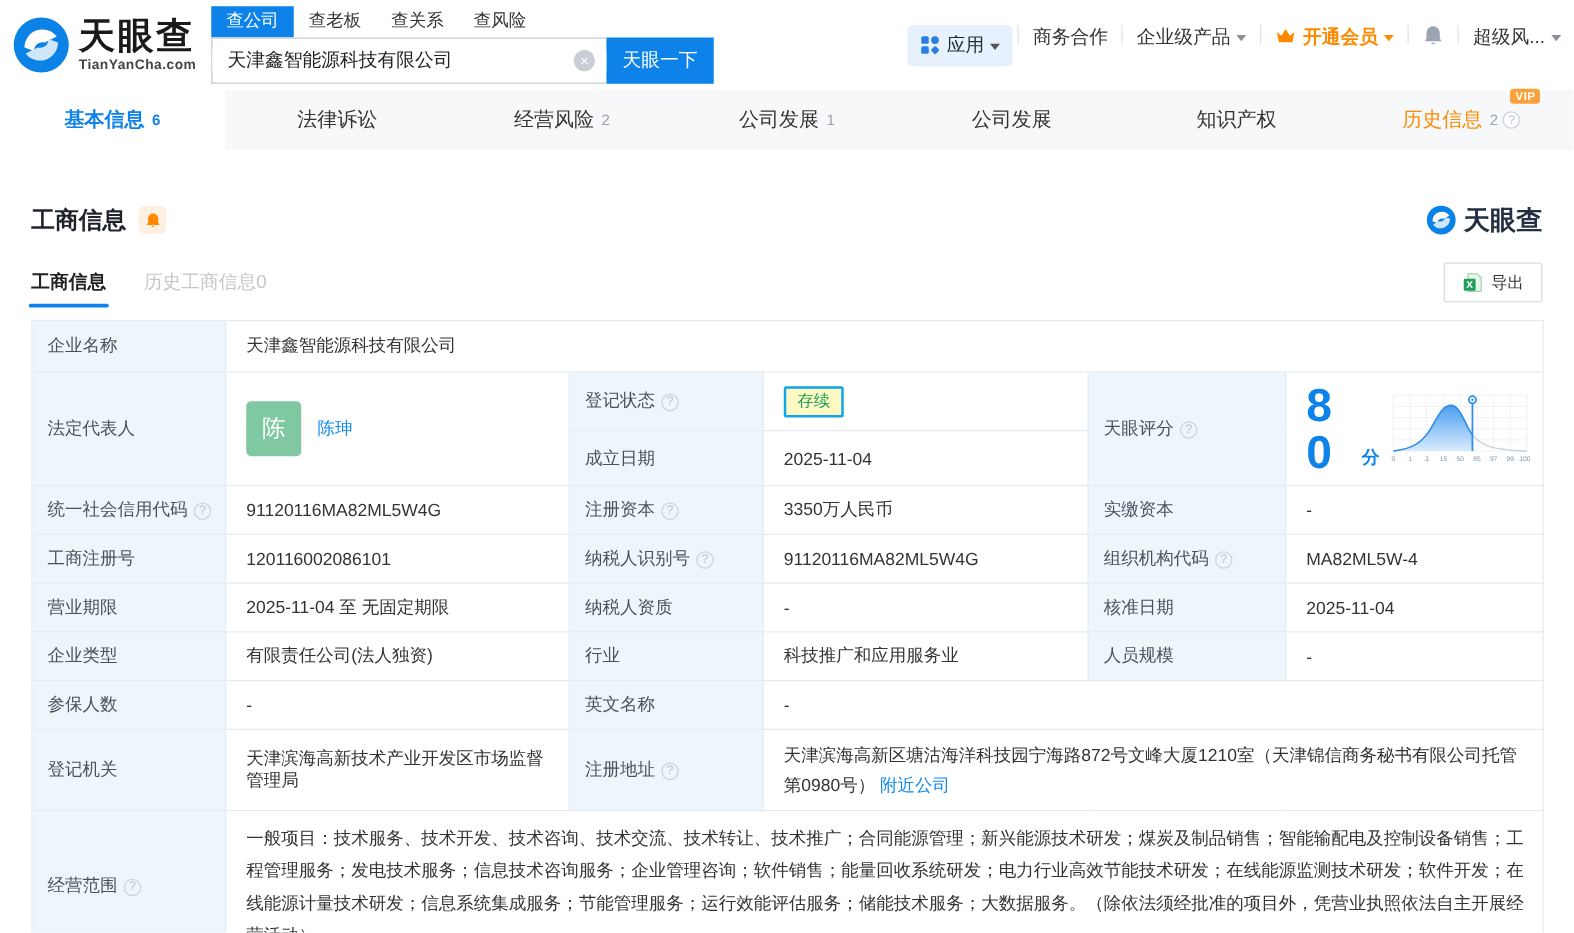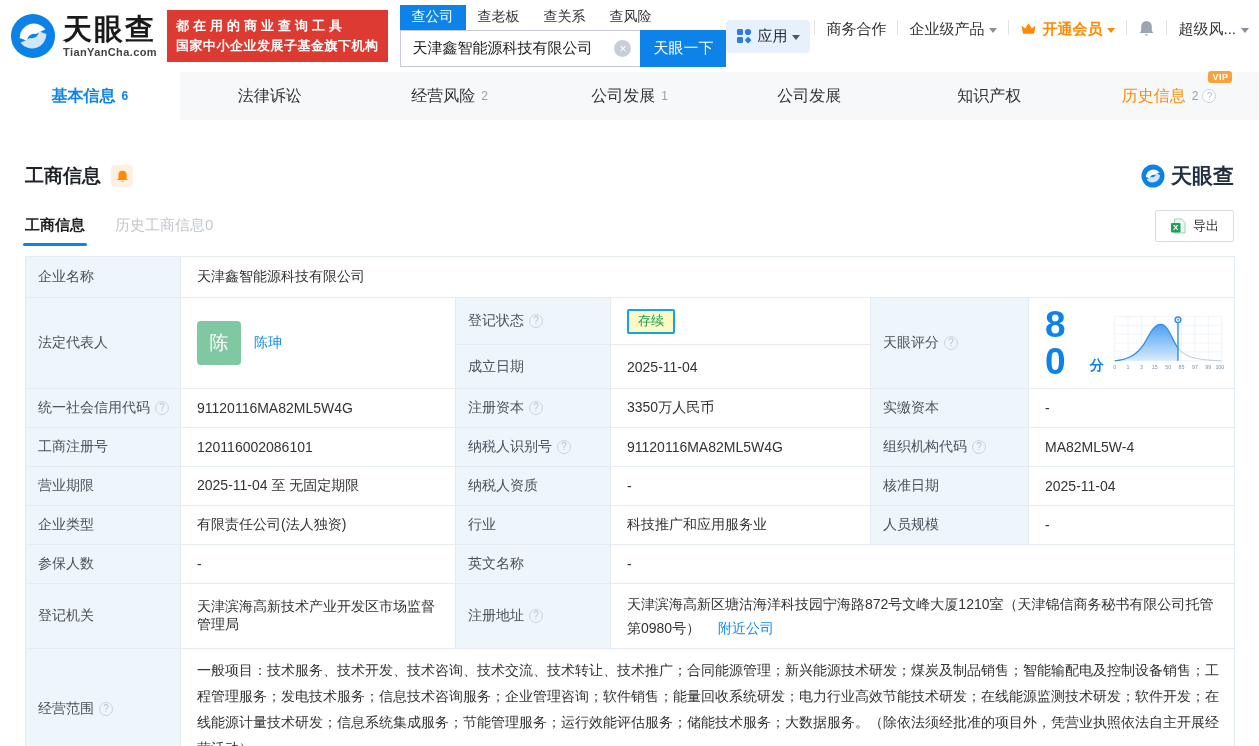--- a/index.html
+++ b/index.html
@@ -71,42 +71,38 @@
   .help{display:inline-flex;align-items:center;justify-content:center;width:14px;height:14px;border-radius:50%;border:1px solid #ccd4dc;color:#b9c3cd;font-size:10px;margin-left:5px;vertical-align:1px;cursor:pointer;background:transparent}
   .tag-green{display:inline-block;border:2px solid #0ea5e9;background:#fef9c3;color:#16a05a;font-size:13px;padding:2px 9px;border-radius:2px;line-height:1.3}
   .rep{display:flex;align-items:center;gap:13px}
   .avatar{width:44px;height:44px;border-radius:4px;background:#7fc8a2;color:#fff;font-size:19px;display:flex;align-items:center;justify-content:center;cursor:pointer;flex:none}
   .blue-link{color:#128bed;cursor:pointer}
   .score-cell{padding:4px 6px 4px 12px}
   .score-flex{display:flex;align-items:center;gap:8px}
   .score-num{font-size:37px;font-weight:bold;color:#0d82e8;line-height:1}
   .score-unit{font-size:14px;font-weight:bold;color:#0d82e8;align-self:flex-end;margin-bottom:5px}
   .scope{line-height:26px;padding-top:11px;padding-bottom:11px}
-  .addr-link{margin-left:14px;white-space:nowrap}
+  .addr-link{white-space:nowrap}
 </style>
 </head>
 <body>
 
 <header class="topbar">
   <div class="logo">
     <svg width="46" height="46" viewBox="0 0 48 48">
       <circle cx="24" cy="24" r="23" fill="#0b82e6"></circle>
       <path d="M10 26 a15 15 0 0 1 27-9 l-10 5 a7 7 0 0 0-9 7 z" fill="#ffffff"></path>
       <path d="M38 22 a15 15 0 0 1-27 9 l10-5 a7 7 0 0 0 9-7 z" fill="#cfe6fb"></path>
     </svg>
     <div class="logo-text">
       <span class="logo-cn">天眼查</span>
       <span class="logo-en">TianYanCha.com</span>
     </div>
   </div>
 
-  <div class="banner">
-    <div class="b1">都在用的商业查询工具</div>
-    <div class="b2">国家中小企业发展子基金旗下机构</div>
-  </div>
 
   <div class="search-area">
     <div class="search-tabs">
       <span class="search-tab active">查公司</span>
       <span class="search-tab">查老板</span>
       <span class="search-tab">查关系</span>
       <span class="search-tab">查风险</span>
     </div>
     <div class="search-row">
       <div class="search-input-wrap">

